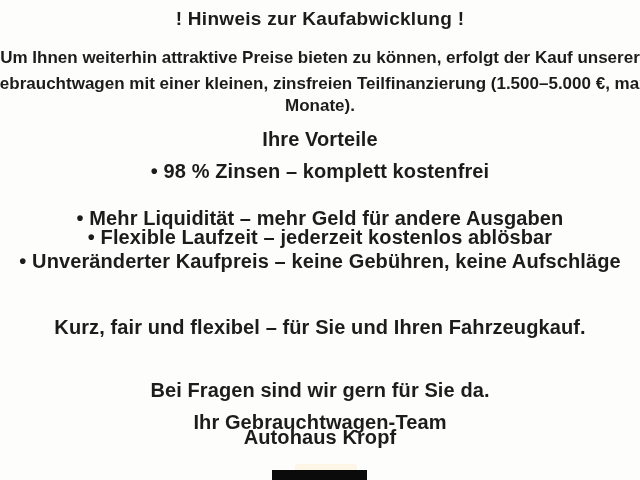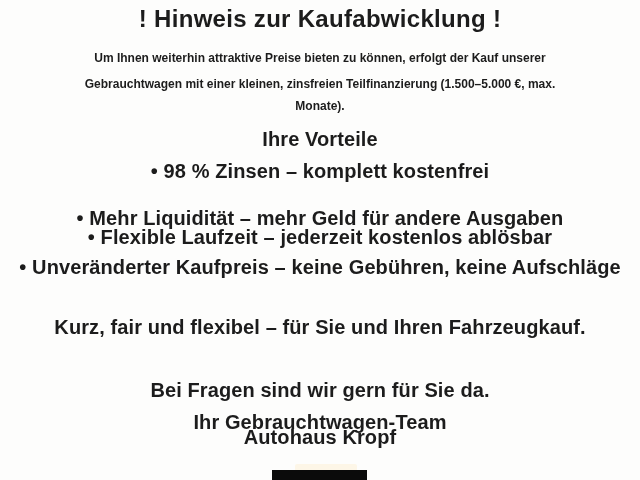--- a/index.html
+++ b/index.html
@@ -25,25 +25,25 @@
     transform: translateX(-50%);
     white-space: nowrap;
     color: #1c1c1c;
     font-weight: 700;
     font-size: 20px;
     line-height: 24px;
     text-align: center;
     letter-spacing: 0.1px;
   }
   .line.title {
-    font-size: 24px;
+    font-size: 19px;
     letter-spacing: 0.3px;
   }
   .line.intro {
-    font-size: 12px;
+    font-size: 17px;
     letter-spacing: 0px;
   }
   .cream-patch {
     position: absolute;
     left: 295px;
     top: 464px;
     width: 62px;
     height: 14px;
     background: #fdf6e7;
     border-radius: 2px;
@@ -71,21 +71,21 @@
   <div class="line intro" style="top:94px">Monate).</div>
 
   <div class="line" style="top:127px">Ihre Vorteile</div>
 
   <div class="line" style="top:159px">• 98 % Zinsen – komplett kostenfrei</div>
 
   <div class="line" style="top:206px">• Mehr Liquidität – mehr Geld für andere Ausgaben</div>
 
   <div class="line" style="top:225px">• Flexible Laufzeit – jederzeit kostenlos ablösbar</div>
 
-  <div class="line" style="top:255px">• Unveränderter Kaufpreis – keine Gebühren, keine Aufschläge</div>
+  <div class="line" style="top:249px">• Unveränderter Kaufpreis – keine Gebühren, keine Aufschläge</div>
 
   <div class="line" style="top:315px">Kurz, fair und flexibel – für Sie und Ihren Fahrzeugkauf.</div>
 
   <div class="line" style="top:378px">Bei Fragen sind wir gern für Sie da.</div>
 
   <div class="line" style="top:410px">Ihr Gebrauchtwagen-Team</div>
 
   <div class="line" style="top:425px">Autohaus Kropf</div>
 
   <div class="cream-patch"></div>

